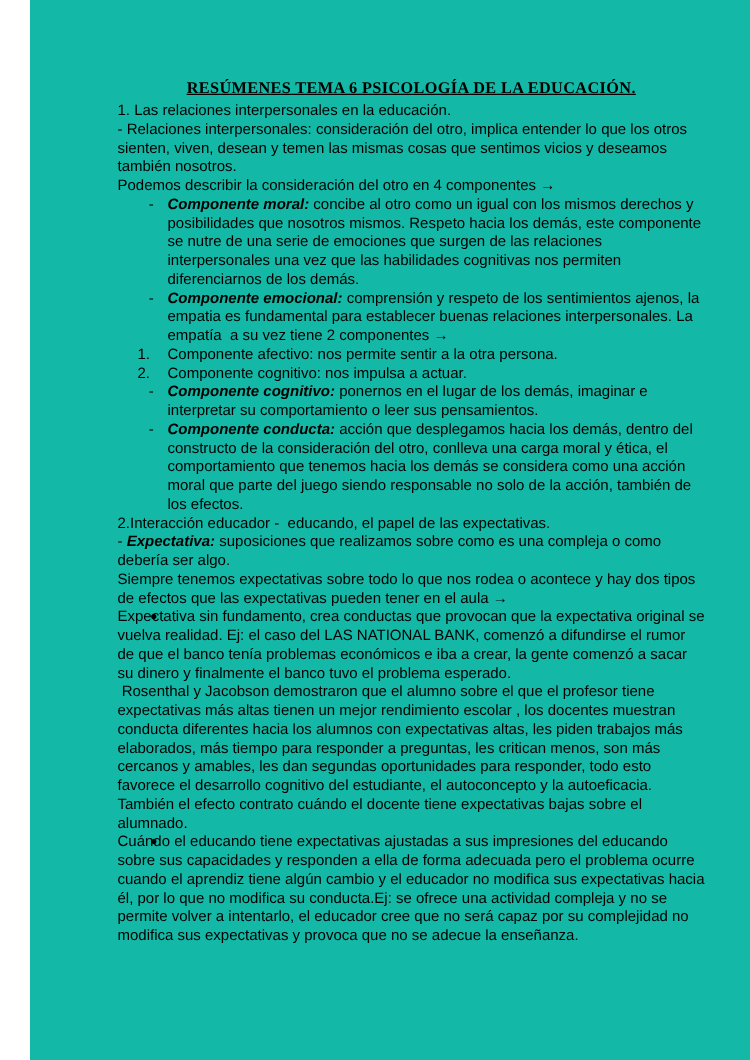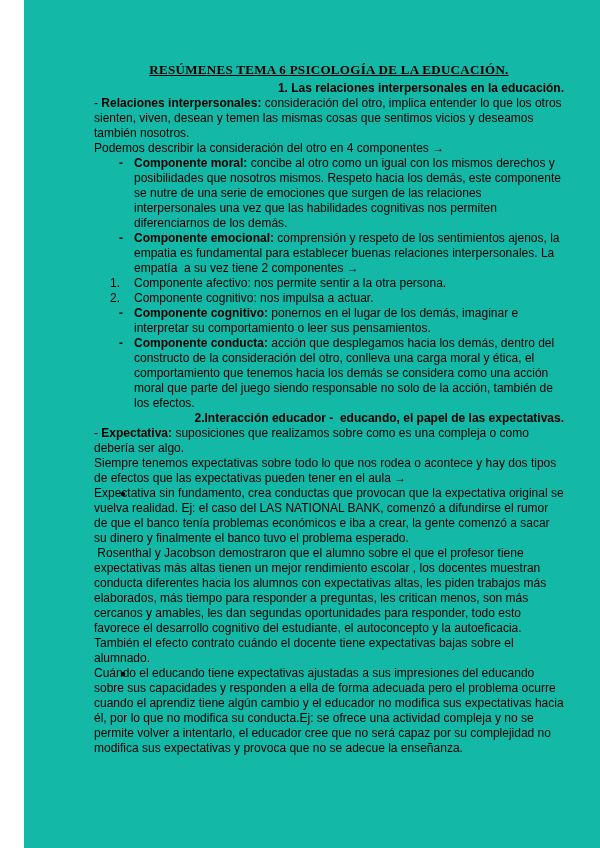--- a/index.html
+++ b/index.html
@@ -32,23 +32,23 @@
     text-align: center;
     letter-spacing: 0.3px;
     margin: 0 0 3px 0;
     line-height: 16px;
     white-space: pre-wrap;
   }
   p, .li {
     margin: 0;
     white-space: pre-wrap;
   }
-  .b  { font-weight: bold; text-align: right; }
+  .b  { font-weight: normal; }
   .i  { }
-  .bi { font-weight: bold; }
+  .bi { font-weight: bold; font-style: italic; }
   .li {
     position: relative;
     padding-left: 40px;
   }
   .li .marker {
     position: absolute;
     left: 25px;
     top: 0;
   }
   .li-num .marker { left: 16px; }

